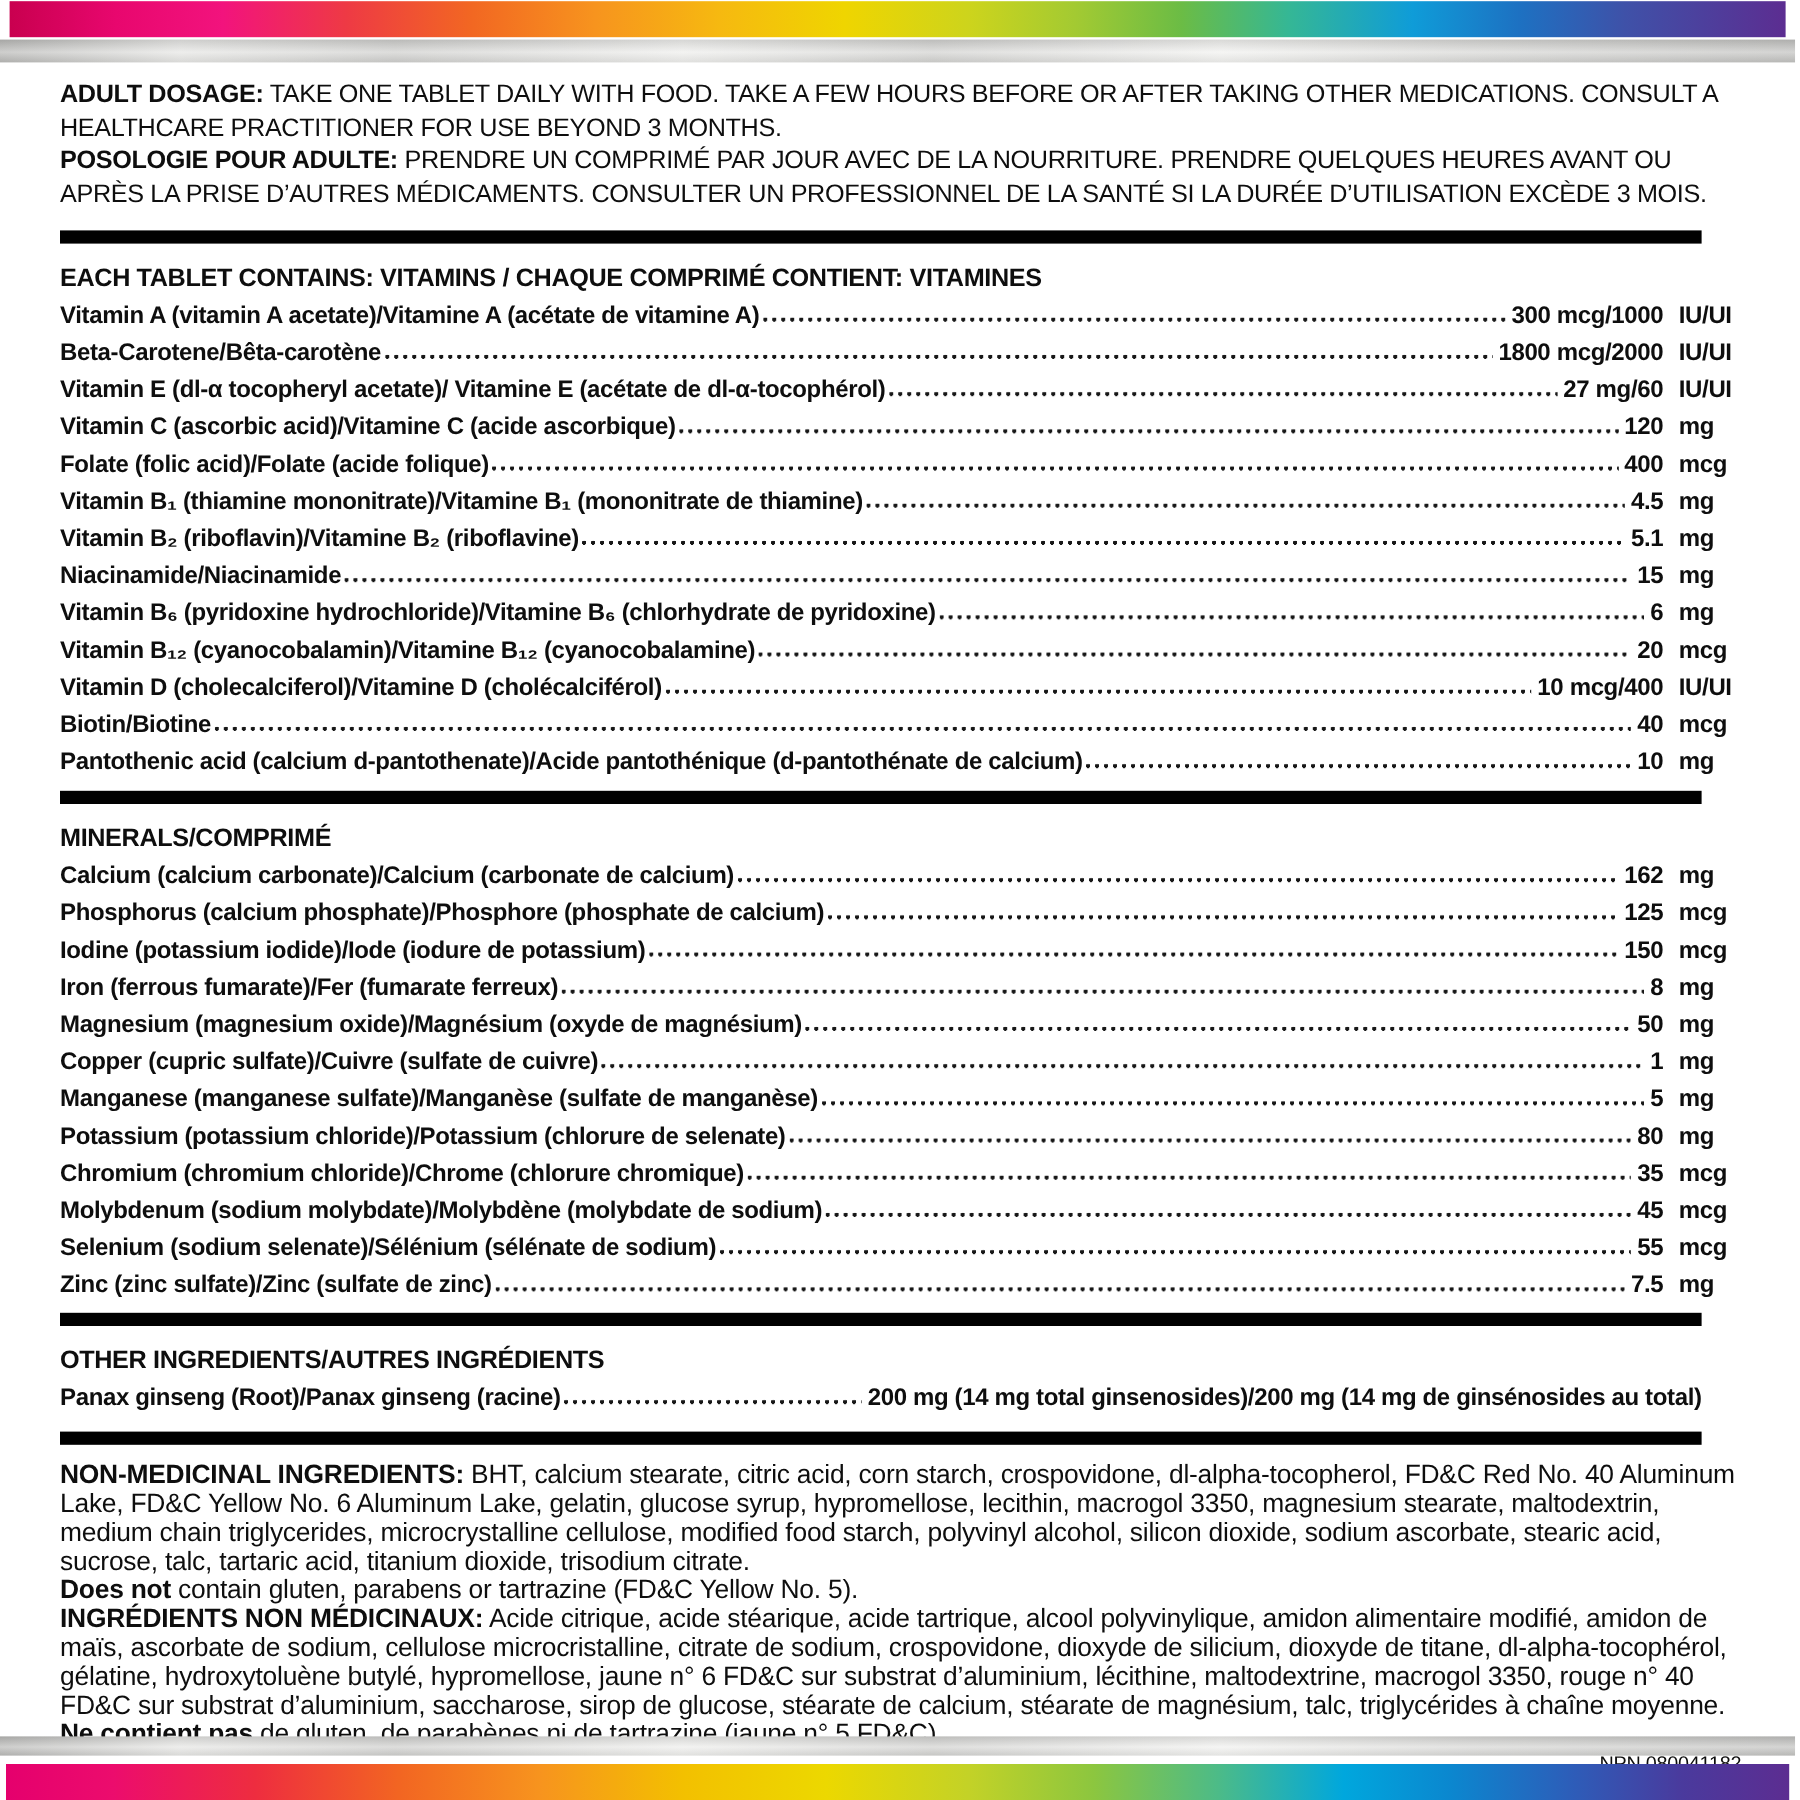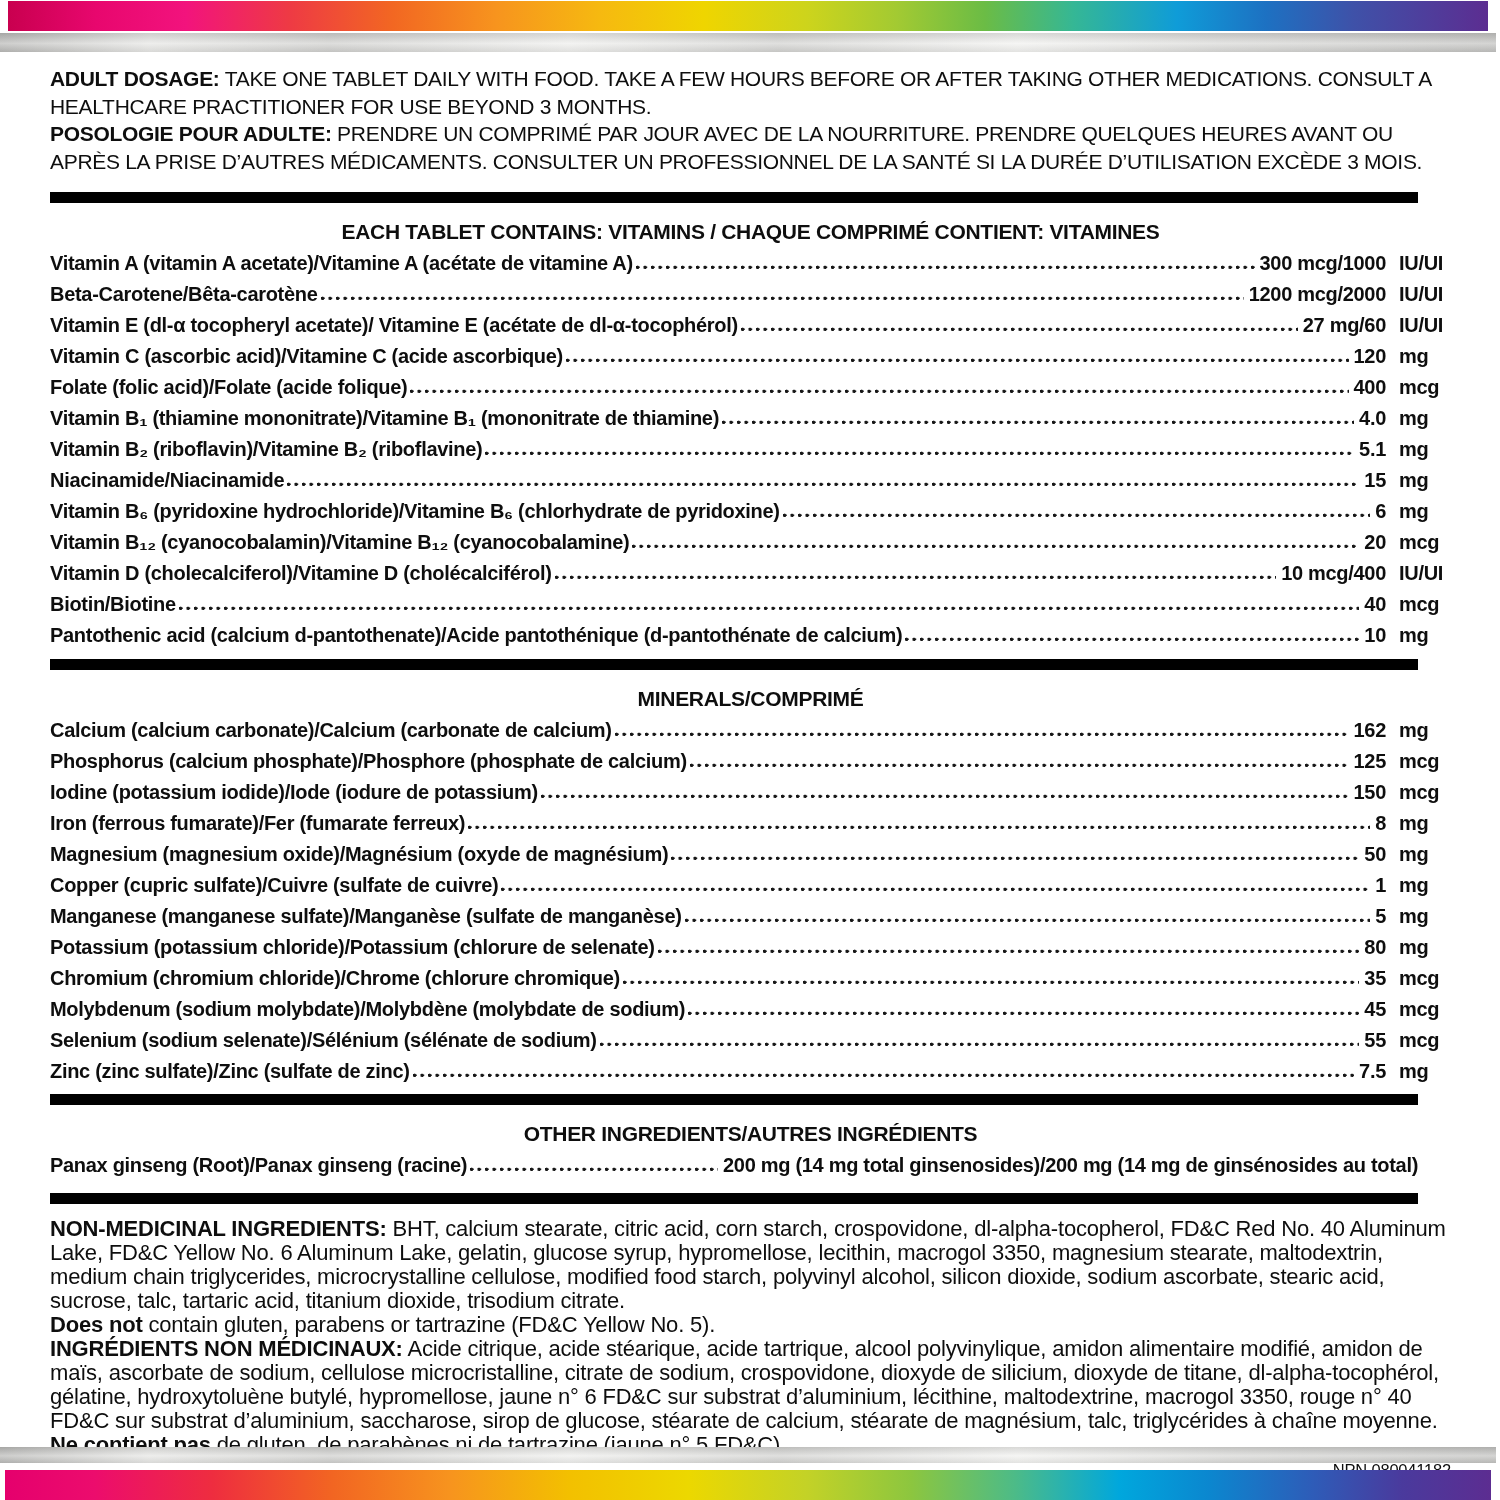--- a/index.html
+++ b/index.html
@@ -66,21 +66,20 @@
   .rule.r2 { margin-top: 8px; }
   .rule.r3 { margin-top: 7px; }
   .rule.r4 { margin-top: 12px; }
 
   h2 {
     margin: 14px 0 2px 0;
     font-size: 21px;
     font-weight: bold;
     line-height: 29px;
     letter-spacing: -0.3px;
-    text-align: center;
   }
 
   .tbl .row {
     display: flex;
     align-items: baseline;
     font-size: 20px;
     line-height: 31px;
     letter-spacing: -0.3px;
     font-weight: bold;
   }
@@ -133,21 +132,21 @@
     <section class="tbl">
       <div class="row">
           <span class="lbl">Vitamin A (vitamin A acetate)/Vitamine A (acétate de vitamine A)</span>
           <span class="dots"></span>
           <span class="amt">300 mcg/1000</span>
           <span class="unit">IU/UI</span>
         </div>
         <div class="row">
           <span class="lbl">Beta-Carotene/Bêta-carotène</span>
           <span class="dots"></span>
-          <span class="amt">1200 mcg/2000</span>
+          <span class="amt">1800 mcg/2000</span>
           <span class="unit">IU/UI</span>
         </div>
         <div class="row">
           <span class="lbl">Vitamin E (dl-α tocopheryl acetate)/ Vitamine E (acétate de dl-α-tocophérol)</span>
           <span class="dots"></span>
           <span class="amt">27 mg/60</span>
           <span class="unit">IU/UI</span>
         </div>
         <div class="row">
           <span class="lbl">Vitamin C (ascorbic acid)/Vitamine C (acide ascorbique)</span>
@@ -157,21 +156,21 @@
         </div>
         <div class="row">
           <span class="lbl">Folate (folic acid)/Folate (acide folique)</span>
           <span class="dots"></span>
           <span class="amt">400</span>
           <span class="unit">mcg</span>
         </div>
         <div class="row">
           <span class="lbl">Vitamin B₁ (thiamine mononitrate)/Vitamine B₁ (mononitrate de thiamine)</span>
           <span class="dots"></span>
-          <span class="amt">4.0</span>
+          <span class="amt">4.5</span>
           <span class="unit">mg</span>
         </div>
         <div class="row">
           <span class="lbl">Vitamin B₂ (riboflavin)/Vitamine B₂ (riboflavine)</span>
           <span class="dots"></span>
           <span class="amt">5.1</span>
           <span class="unit">mg</span>
         </div>
         <div class="row">
           <span class="lbl">Niacinamide/Niacinamide</span>

